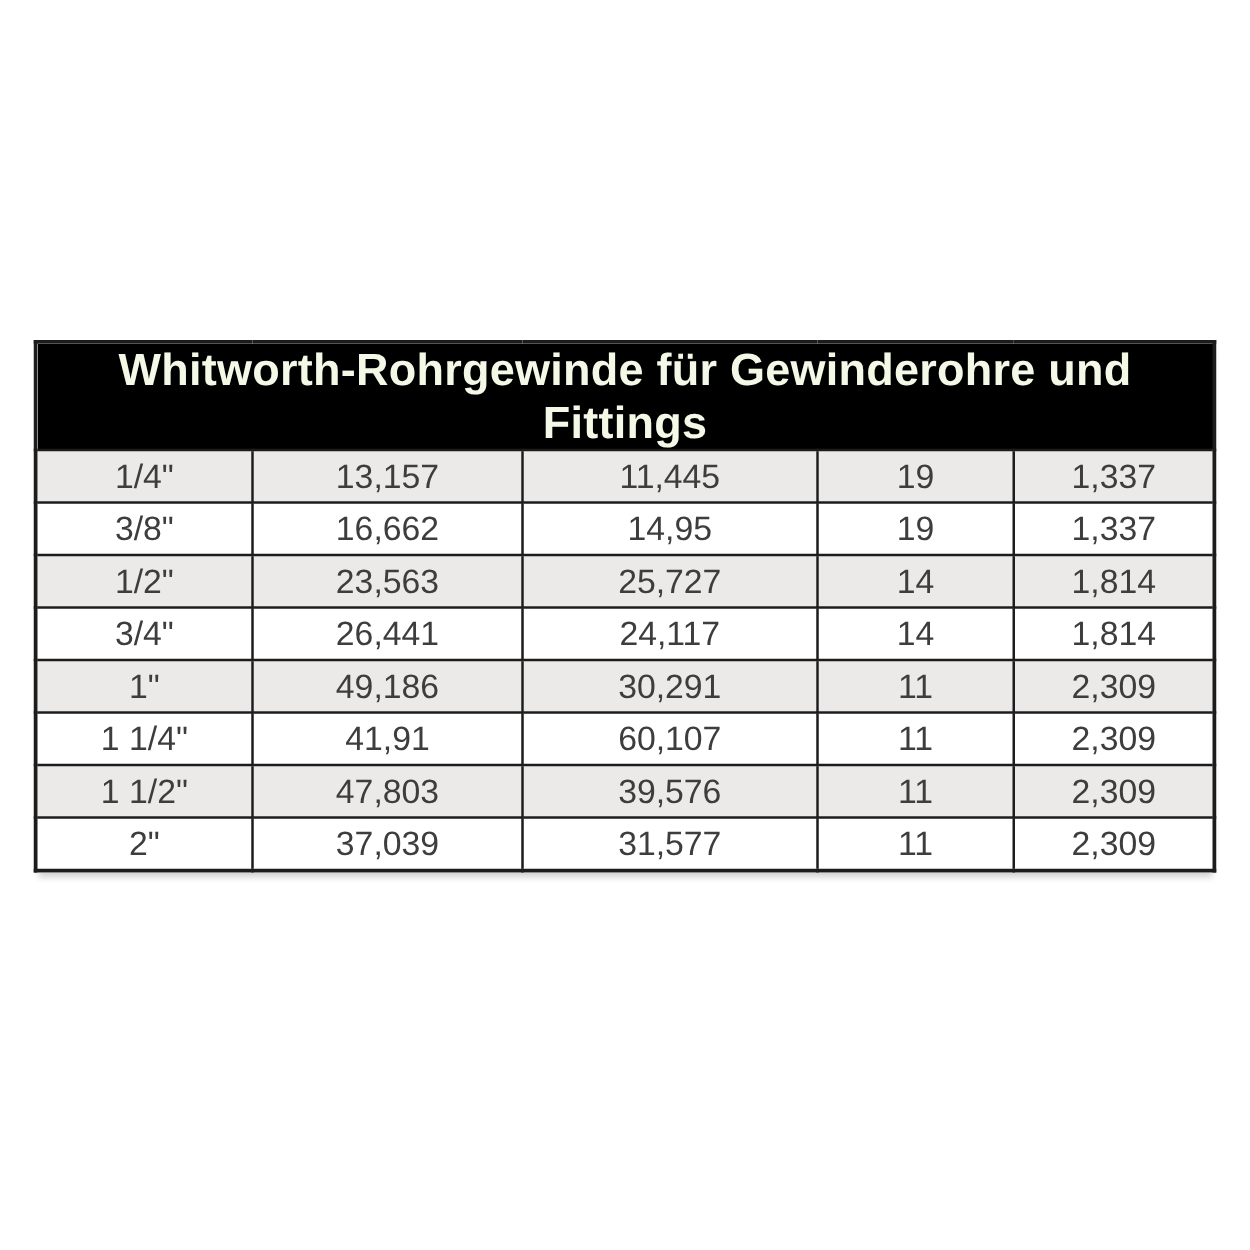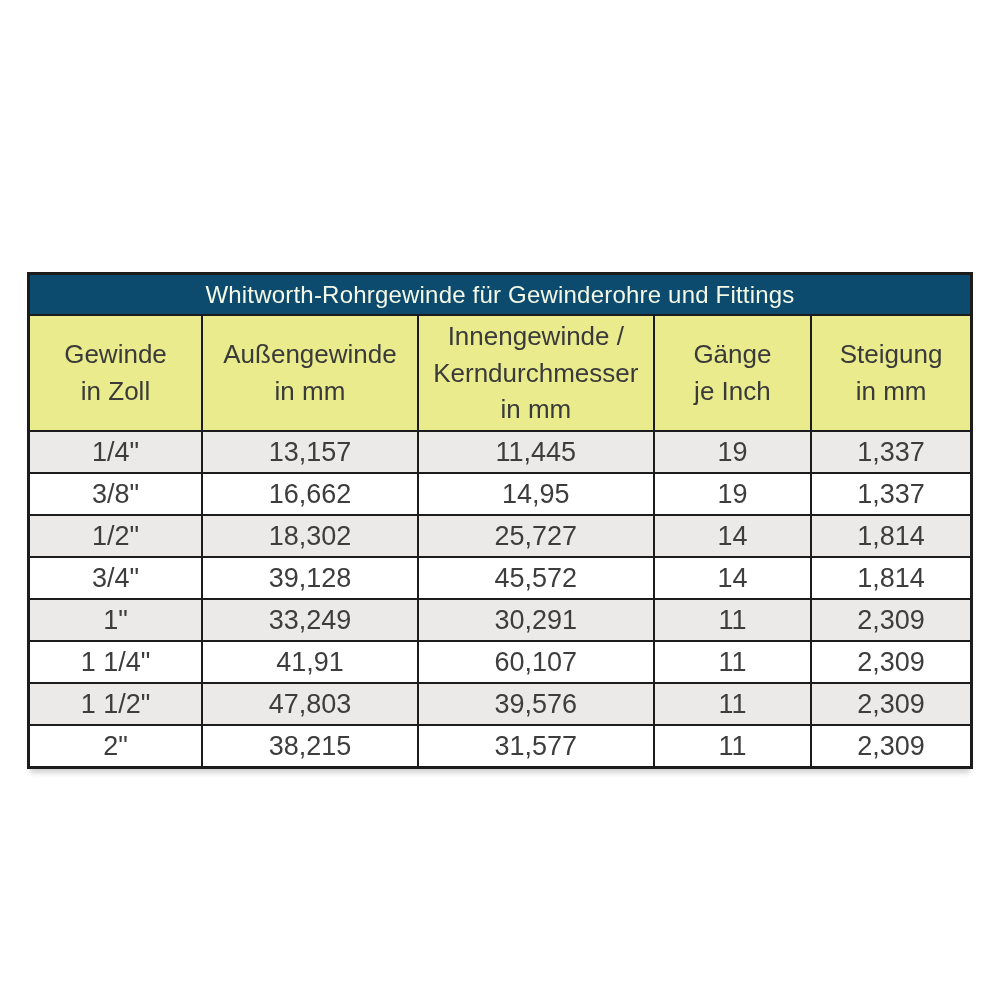--- a/index.html
+++ b/index.html
@@ -25,24 +25,24 @@
   }
   table.whitworth td,
   table.whitworth th {
     border: 2px solid #1c1c1c;
     text-align: center;
     vertical-align: middle;
     padding: 0;
     overflow: hidden;
   }
   .title-cell {
-    background: #0c4a6e;
+    background: #000000;
     color: #f3f9e6;
-    font-weight: normal;
-    font-size: 24px;
+    font-weight: bold;
+    font-size: 36px;
     height: 39px;
     letter-spacing: 0.2px;
   }
   th.col-header {
     background: #e9eb8d;
     color: #3a3a3a;
     font-weight: normal;
     font-size: 26px;
     height: 114px;
     white-space: pre-line;
@@ -67,86 +67,73 @@
       <col style="width:18.4%">
       <col style="width:22.9%">
       <col style="width:25.0%">
       <col style="width:16.7%">
       <col style="width:17.0%">
     </colgroup>
     <thead>
       <tr>
         <td class="title-cell" colspan="5">Whitworth-Rohrgewinde für Gewinderohre und Fittings</td>
       </tr>
-      <tr>
-        <th class="col-header">Gewinde
-in Zoll</th>
-        <th class="col-header">Außengewinde
-in mm</th>
-        <th class="col-header">Innengewinde /
-Kerndurchmesser
-in mm</th>
-        <th class="col-header">Gänge
-je Inch</th>
-        <th class="col-header">Steigung
-in mm</th>
-      </tr>
     </thead>
     <tbody>
       <tr class="alt">
         <td class="data-cell">1/4"</td>
         <td class="data-cell">13,157</td>
         <td class="data-cell">11,445</td>
         <td class="data-cell">19</td>
         <td class="data-cell">1,337</td>
       </tr>
       <tr>
         <td class="data-cell">3/8"</td>
         <td class="data-cell">16,662</td>
         <td class="data-cell">14,95</td>
         <td class="data-cell">19</td>
         <td class="data-cell">1,337</td>
       </tr>
       <tr class="alt">
         <td class="data-cell">1/2"</td>
-        <td class="data-cell">18,302</td>
+        <td class="data-cell">23,563</td>
         <td class="data-cell">25,727</td>
         <td class="data-cell">14</td>
         <td class="data-cell">1,814</td>
       </tr>
       <tr>
         <td class="data-cell">3/4"</td>
-        <td class="data-cell">39,128</td>
-        <td class="data-cell">45,572</td>
+        <td class="data-cell">26,441</td>
+        <td class="data-cell">24,117</td>
         <td class="data-cell">14</td>
         <td class="data-cell">1,814</td>
       </tr>
       <tr class="alt">
         <td class="data-cell">1"</td>
-        <td class="data-cell">33,249</td>
+        <td class="data-cell">49,186</td>
         <td class="data-cell">30,291</td>
         <td class="data-cell">11</td>
         <td class="data-cell">2,309</td>
       </tr>
       <tr>
         <td class="data-cell">1 1/4"</td>
         <td class="data-cell">41,91</td>
         <td class="data-cell">60,107</td>
         <td class="data-cell">11</td>
         <td class="data-cell">2,309</td>
       </tr>
       <tr class="alt">
         <td class="data-cell">1 1/2"</td>
         <td class="data-cell">47,803</td>
         <td class="data-cell">39,576</td>
         <td class="data-cell">11</td>
         <td class="data-cell">2,309</td>
       </tr>
       <tr>
         <td class="data-cell">2"</td>
-        <td class="data-cell">38,215</td>
+        <td class="data-cell">37,039</td>
         <td class="data-cell">31,577</td>
         <td class="data-cell">11</td>
         <td class="data-cell">2,309</td>
       </tr>
     </tbody>
   </table>
 </div>
 
 </body></html>

